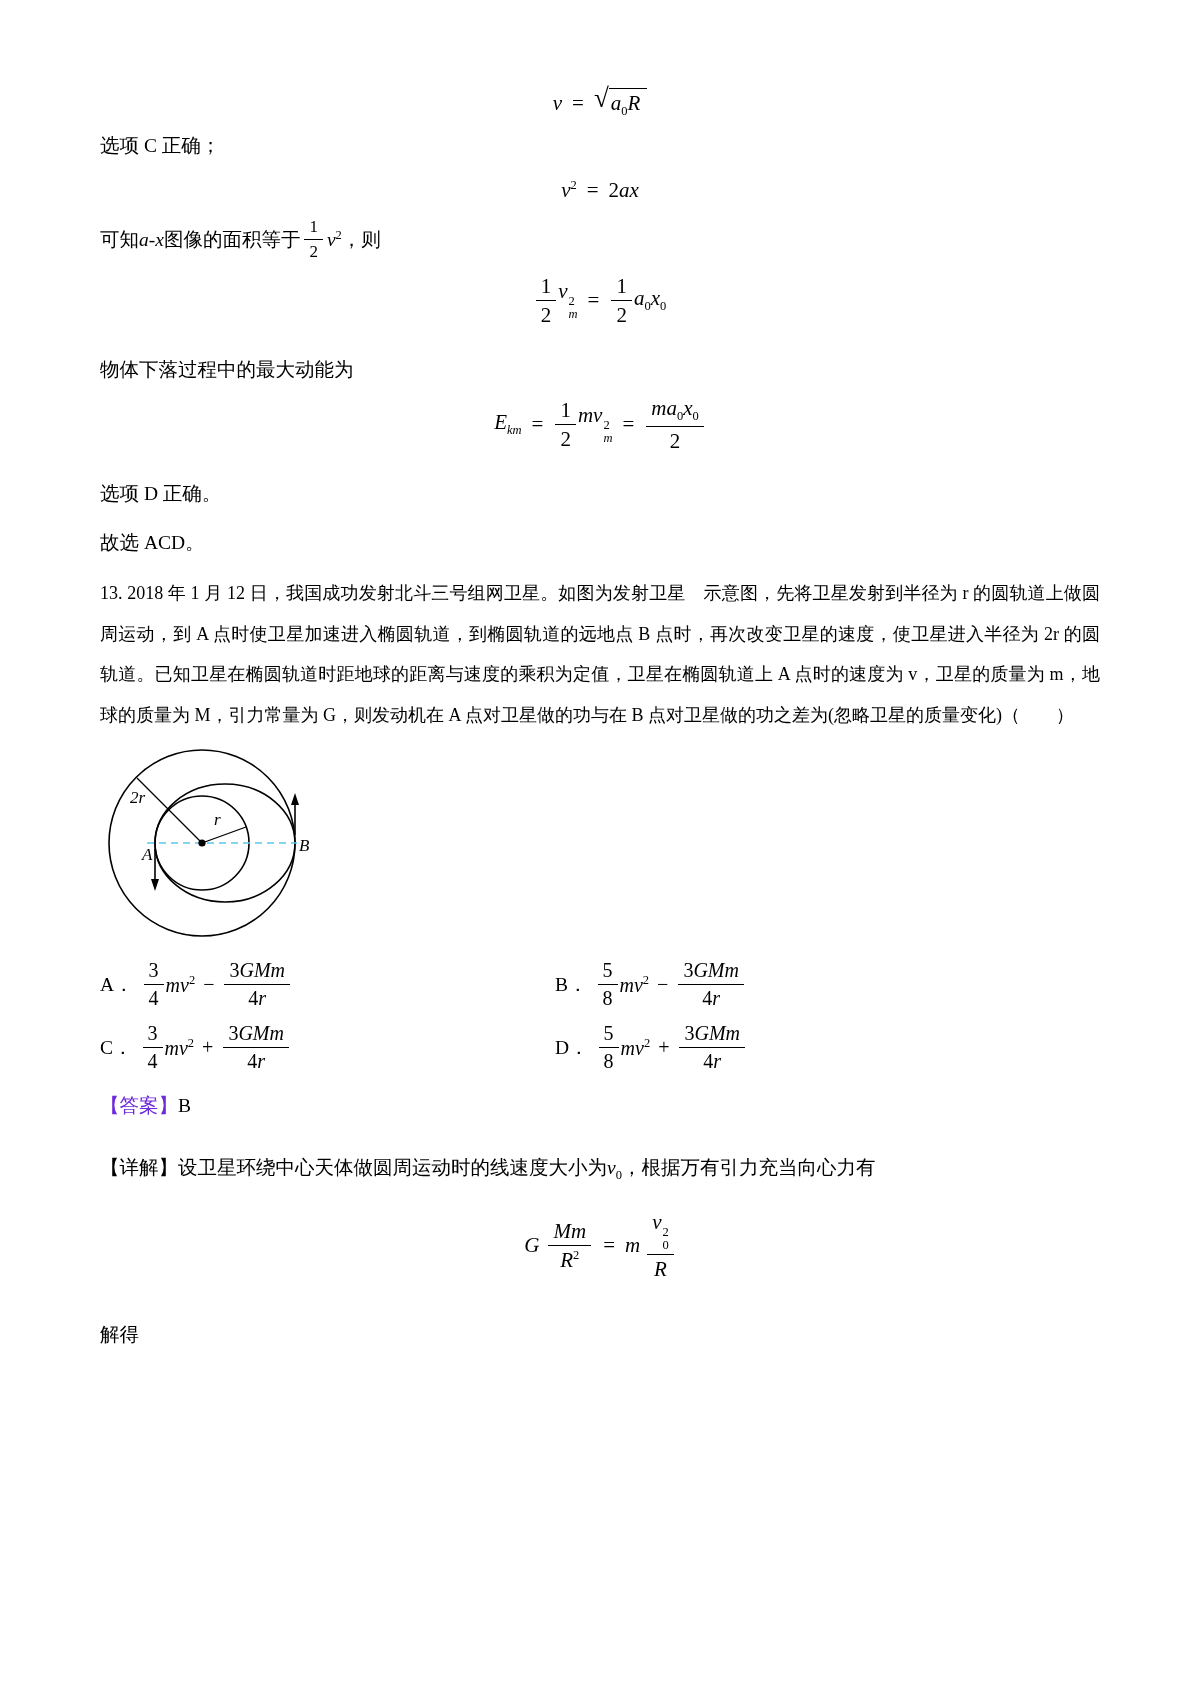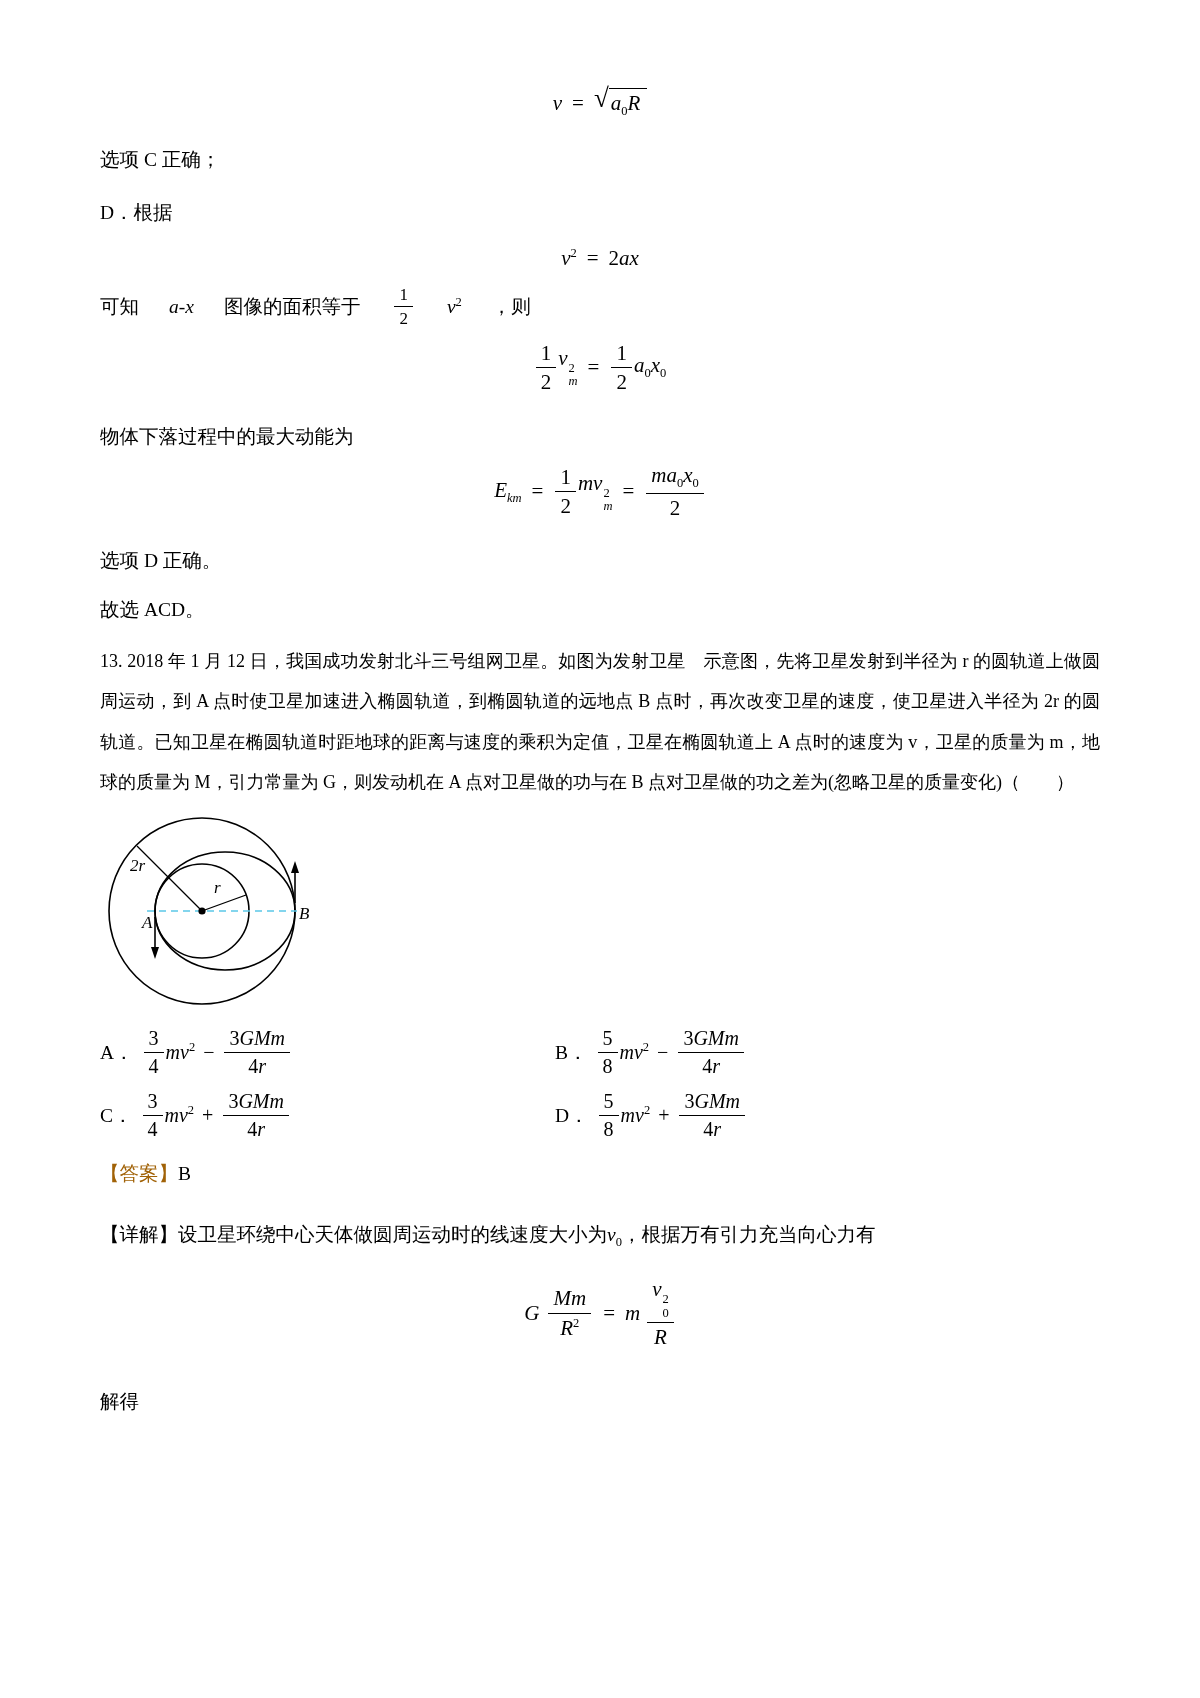--- a/index.html
+++ b/index.html
@@ -23,25 +23,25 @@
   .frac .num { display:block; padding:0 5px 2px; border-bottom:1.3px solid #000; line-height:1.15; }
   .frac .den { display:block; padding:2px 5px 0; line-height:1.15; }
   .fsmall { font-size:17px; margin:0 4px; }
 
   .ss { display:inline-flex; flex-direction:column; font-size:12.5px; line-height:1.05; vertical-align:-7px; margin-left:1px; text-align:left; }
 
   .sqrt { display:inline-flex; align-items:flex-start; }
   .sqrt .rad { font-size:27px; line-height:1; transform:translateY(-3px); }
   .sqrt .radicand { border-top:1.4px solid #000; padding:2px 7px 0 2px; }
 
-  .flexline { display:flex; align-items:center; flex-wrap:wrap;gap:30px; }
+  .flexline { display:flex; align-items:center; flex-wrap:wrap; }
 
   .para { font-size:18px; line-height:2.25; text-align:justify; }
 
-  .blue { color:#a16207; }
+  .blue { color:#6d28d9; }
 
   .options { display:grid; grid-template-columns:455px 1fr; row-gap:12px; }
   .option { display:flex; align-items:center; font-size:20px; }
   .opt-label { margin-right:8px; font-size:19.5px; }
 
   .dlabel { font-family:"Liberation Serif","DejaVu Serif",serif; font-style:italic; font-size:17px; fill:#000; }
 </style>
 </head>
 <body>
 
@@ -49,23 +49,22 @@
 
   <div class="formula" style="margin-top:0">
     <span><span class="v">v</span></span>
     <span class="op">=</span>
     <span class="sqrt">
       <span class="rad">√</span>
       <span class="radicand"><span class="v">a</span><sub>0</sub><span class="v">R</span></span>
     </span>
   </div>
 
-  <div class="tl" style="margin-top:26px">选项 C 正确；</div>
-
-  <div class="tl" style="margin-top:24px">D．根据</div>
+  <div class="tl" style="margin-top:12px">选项 C 正确；</div>
+
 
   <div class="formula" style="margin-top:18px">
     <span><span class="v">v</span><sup>2</sup></span>
     <span class="op">=</span>
     <span><span>2</span><span class="v">ax</span></span>
   </div>
 
   <div class="tl flexline" style="margin-top:14px">
     <span>可知 </span>
       <span class="v">a-x</span>

